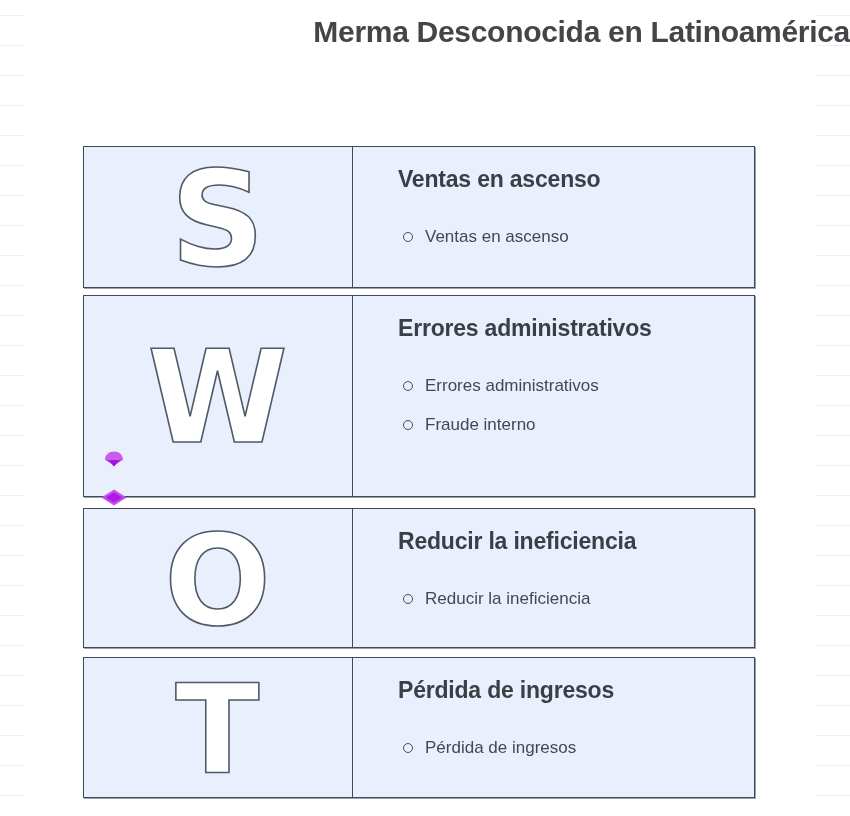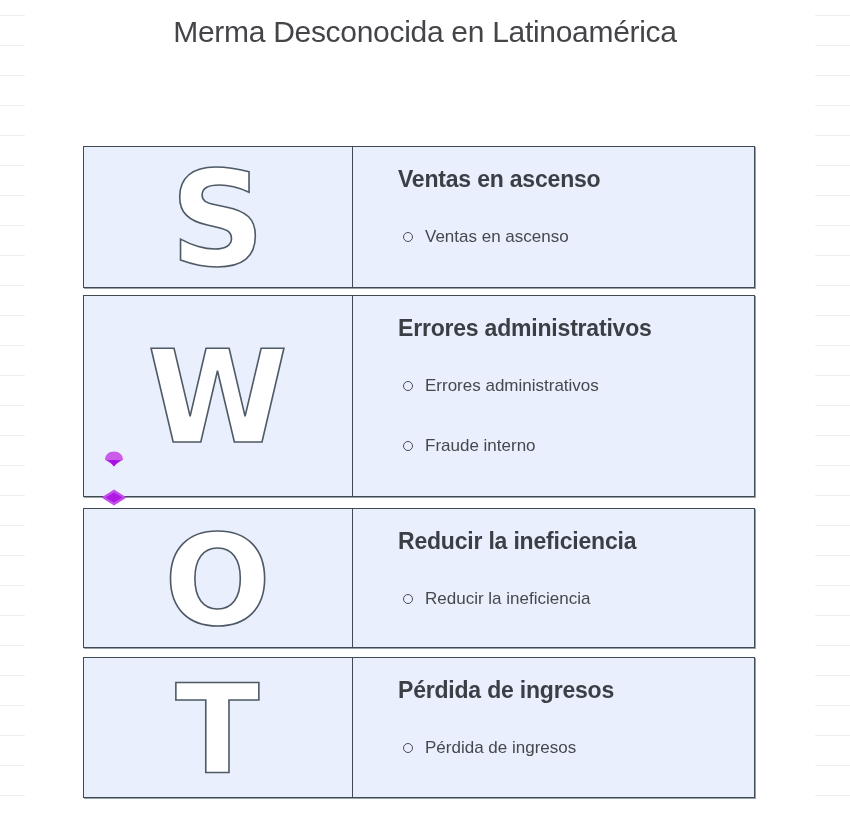--- a/index.html
+++ b/index.html
@@ -11,22 +11,22 @@
   .ruled {
     position: absolute; top: 0; bottom: 0;
     background-image: linear-gradient(to bottom, #edeff2 1px, transparent 1px);
     background-size: 100% 30px; background-position: 0 15px;
   }
   .ruled-left  { left: 0;  width: 25px; }
   .ruled-right { right: 0; width: 35px; }
 
   .title {
     position: absolute; top: 13px; left: 0; right: 0;
-    text-align: center; color: #434549;
-    font-size: 30px; line-height: 37px; font-weight: normal;
+    text-align: right; color: #434549;
+    font-size: 30px; line-height: 37px; font-weight: bold;
     letter-spacing: -0.3px;
   }
 
   .row {
     position: absolute; left: 83px; width: 672px;
     background: #e9effc;
     border: 1.6px solid #3e4a54;
     box-shadow: 1px 1px 0 #99a1a8;
     box-sizing: border-box;
     display: flex;
@@ -52,21 +52,21 @@
 
   .cell-content {
     flex: 1; box-sizing: border-box;
     padding: 19px 16px 0 45px;
   }
   .heading {
     margin: 0; font-size: 23px; line-height: 27px;
     font-weight: bold; color: #3a3f45; letter-spacing: -0.2px;
   }
   .li { display: flex; align-items: center; margin-top: 34px; }
-  .li + .li { margin-top: 40px; }
+  .li + .li { margin-top: 19px; }
   .dot {
     width: 8px; height: 8px; flex: none;
     border: 1.5px solid #4a4f55; border-radius: 50%;
     margin: 0 12px 0 5px; background: transparent;
   }
   .li-label { font-size: 17px; line-height: 20px; color: #45494e; }
 
   .deco { position: absolute; z-index: 6; }
   .deco-shell   { left: 103px; top: 450px; width: 22px; height: 18px; }
   .deco-diamond { left: 101px; top: 489px; width: 26px; height: 17px; }

